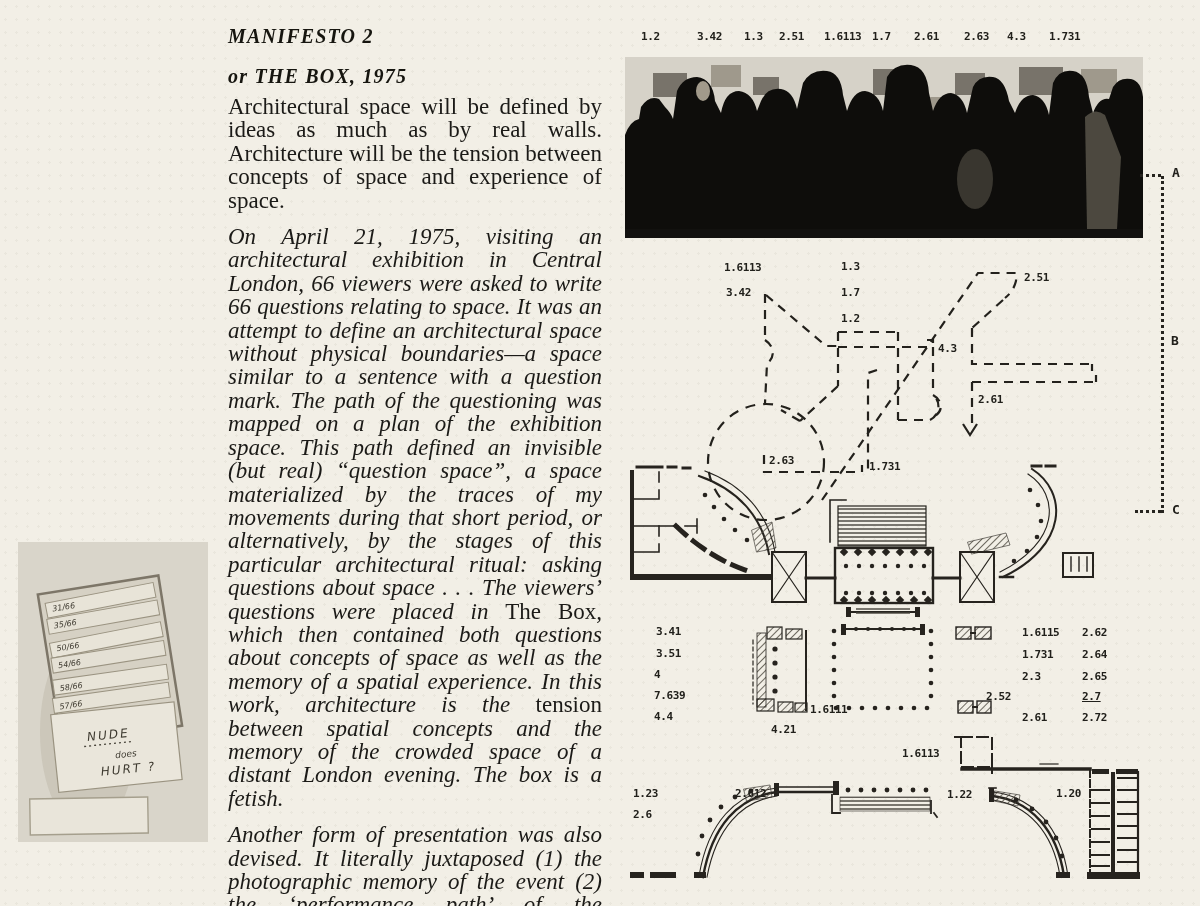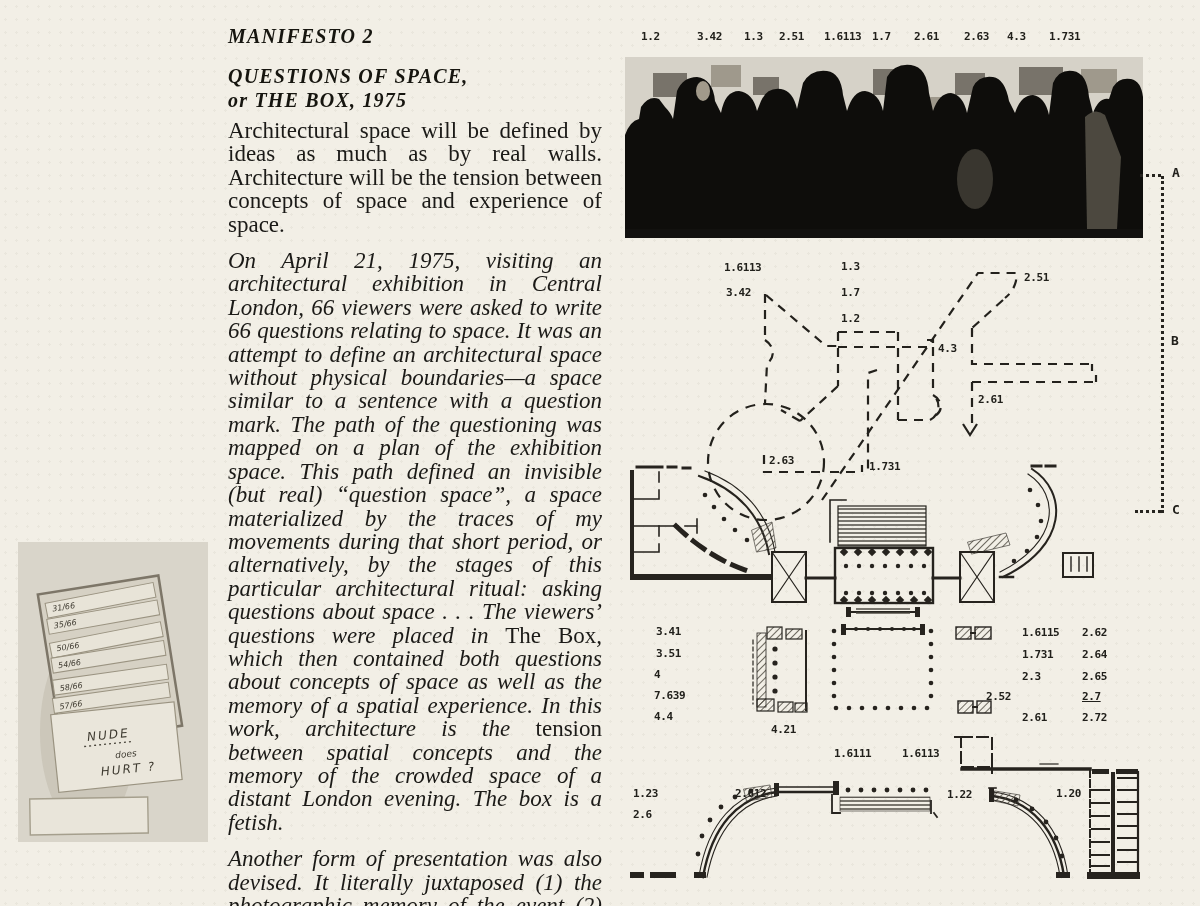--- a/index.html
+++ b/index.html
@@ -34,21 +34,20 @@
   .dl-c{left:1135px;top:510px;width:26px;}
   .hand{font-family:"DejaVu Sans",sans-serif;font-style:italic;fill:#3e3a30;}
 </style>
 </head>
 <body>
 
 <div class="page">
 
   <div class="article">
     <div class="hline first">MANIFESTO 2</div>
-    <div class="hline">QUESTIONS OF SPACE,</div>
     <div class="hline">or THE BOX, 1975</div>
     <div class="hgap"></div>
     <div>
         <p class="para roman"><span>Architectural space will be defined by ideas as much as by real walls. Architecture will be the tension between concepts of space and experience of space.</span></p>
         <p class="para italic"><span>On April 21, 1975, visiting an architectural exhibition in Central London, 66 viewers were asked to write 66 questions relating to space. It was an attempt to define an architectural space without physical boundaries—a space similar to a sentence with a question mark. The path of the questioning was mapped on a plan of the exhibition space. This path defined an invisible (but real) “question space”, a space materialized by the traces of my movements during that short period, or alternatively, by the stages of this particular architectural ritual: asking questions about space . . . The viewers’ questions were placed in </span><span class="rm">The Box</span><span>, which then contained both questions about concepts of space as well as the memory of a spatial experience. In this work, architecture is the </span><span class="rm">tension</span><span> between spatial concepts and the memory of the crowded space of a distant London evening. The box is a fetish.</span></p>
         <p class="para italic"><span>Another form of presentation was also devised. It literally juxtaposed (1) the photographic memory of the event (2) the ‘performance path’ of the questioner, and (3) a plan of one of Palladio’s unrealized villas (referred to by one of the 66 questions). Here architectural paradoxes verged toward conceptual madness as the 66 questions began to replace the walls of the plan of the ideal villa.</span></p>
       </div>
   </div>
 
 
@@ -416,21 +415,21 @@
       <span class="num" style="left: 1082px; top: 627px;">2.62</span>
       <span class="num" style="left: 1022px; top: 649px;">1.731</span>
       <span class="num" style="left: 1082px; top: 649px;">2.64</span>
       <span class="num" style="left: 1022px; top: 671px;">2.3</span>
       <span class="num" style="left: 1082px; top: 671px;">2.65</span>
       <span class="num" style="left: 986px; top: 691px;">2.52</span>
       <span class="num" style="left: 1082px; top: 691px; text-decoration: underline;">2.7</span>
       <span class="num" style="left: 1022px; top: 712px;">2.61</span>
       <span class="num" style="left: 1082px; top: 712px;">2.72</span>
       <span class="num" style="left: 771px; top: 724px;">4.21</span>
-      <span class="num" style="left: 810px; top: 748px; margin-left: 24px;">1.6111</span>
+      <span class="num" style="left: 810px; top: 704px;">1.6111</span>
       <span class="num" style="left: 902px; top: 748px;">1.6113</span>
       <span class="num" style="left: 633px; top: 788px;">1.23</span>
       <span class="num" style="left: 633px; top: 809px;">2.6</span>
       <span class="num" style="left: 687px; top: 788px; margin-left: 48px;">2.612</span>
       <span class="num" style="left: 947px; top: 789px;">1.22</span>
       <span class="num" style="left: 1056px; top: 788px;">1.20</span>
       <span class="num marker" style="left: 1172px; top: 167px;">A</span>
       <span class="num marker" style="left: 1171px; top: 335px;">B</span>
       <span class="num marker" style="left: 1172px; top: 504px;">C</span>
     </div>

